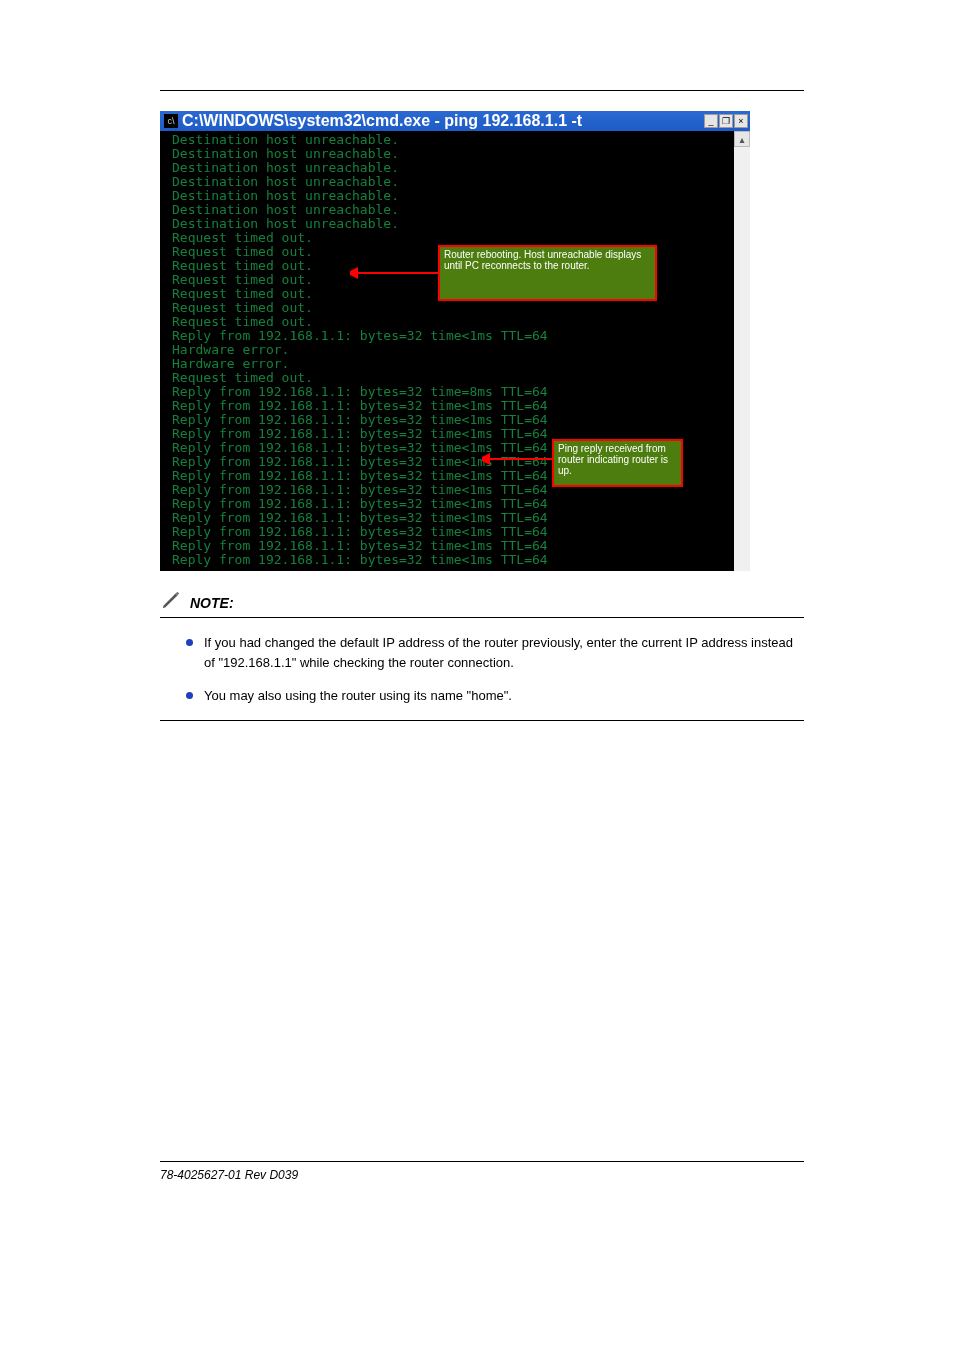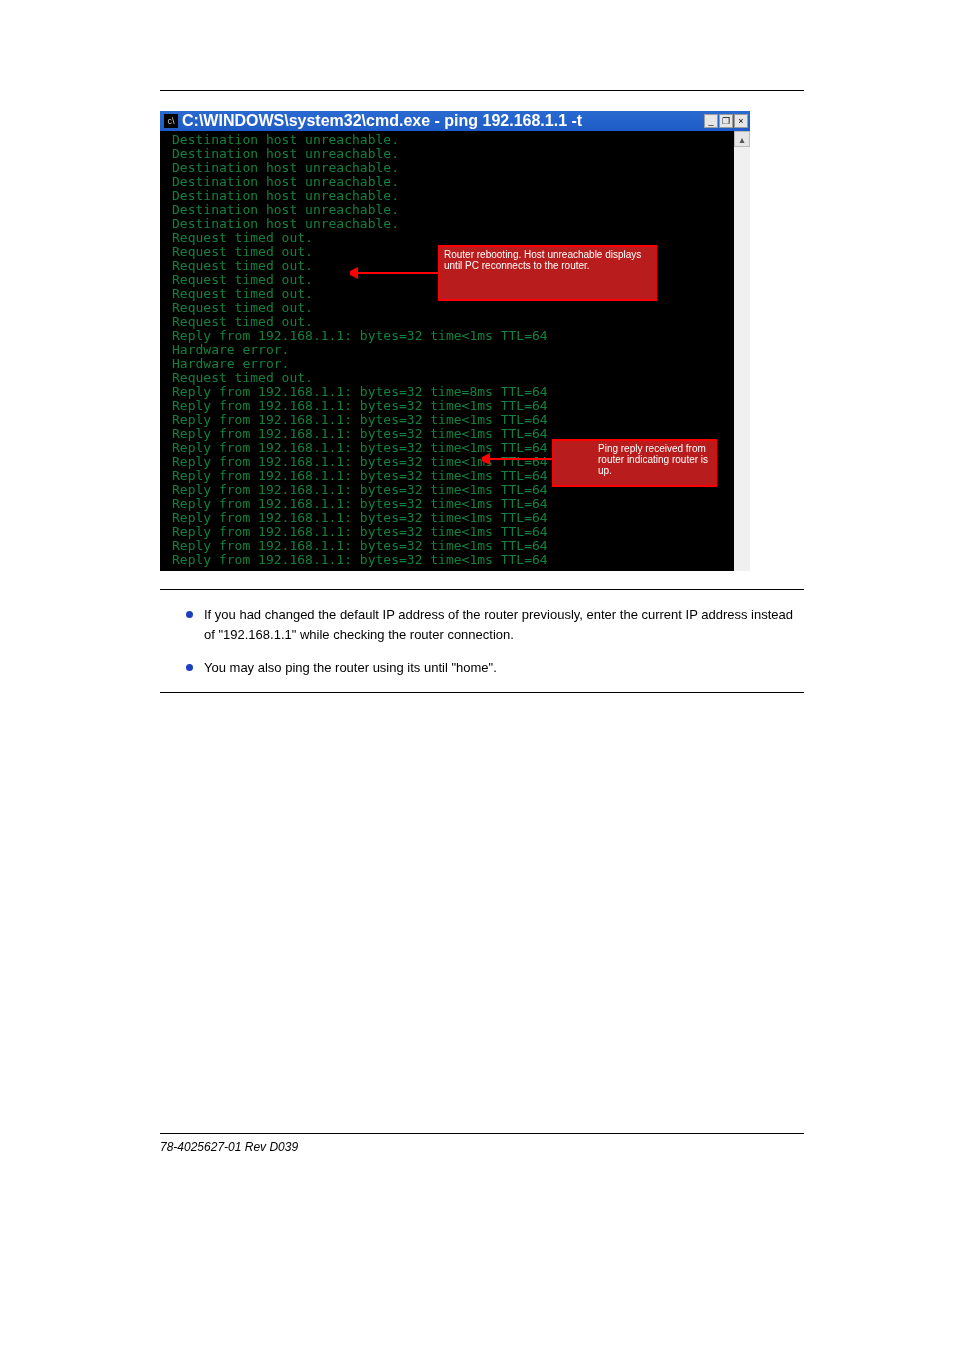--- a/index.html
+++ b/index.html
@@ -101,21 +101,21 @@
     box-sizing: border-box;
     display:flex;align-items:center;justify-content:center;
     font-size:10px;
     color:#555;
   }
   .sb-track { flex:1; background:#f0f0f0; }
   
   .callout-box {
     position: absolute;
     border: 2px solid #f00;
-    background: #b91c1c;
+    background: #4d7c0f;
     box-sizing: border-box;
   }
   .callout-text {
     color: #fff;
     font-size: 10px;
     padding: 2px 4px;
   }
   svg.arrow { position:absolute; pointer-events:none; }
 
   
@@ -195,39 +195,48 @@
       </div>
       <svg class="arrow" style="left:190px; top:114px; width:92px; height:40px;">
         <defs>
           <marker id="ah1" markerWidth="8" markerHeight="8" refX="2" refY="3" orient="auto">
             <path d="M0,0 L6,3 L0,6 Z" fill="#f00"></path>
           </marker>
         </defs>
         <line x1="88" y1="28" x2="4" y2="28" stroke="#f00" stroke-width="2" marker-end="url(#ah1)"></line>
       </svg>
 
-      <div class="callout-box" style="left:392px; top:308px; width:165px; height:48px;padding-left:40px;">
+      <div class="callout-box" style="left:392px; top:308px; width:131px; height:48px;">
         <div class="callout-text">Ping reply received from router indicating router is up.</div>
       </div>
       <svg class="arrow" style="left:322px; top:308px; width:80px; height:40px;">
         <defs>
           <marker id="ah2" markerWidth="8" markerHeight="8" refX="2" refY="3" orient="auto">
             <path d="M0,0 L6,3 L0,6 Z" fill="#f00"></path>
           </marker>
         </defs>
         <line x1="70" y1="20" x2="4" y2="20" stroke="#f00" stroke-width="2" marker-end="url(#ah2)"></line>
       </svg>
     </div>
   </div>
 
 
+  <div class="note-head">
+    <span class="note-icon">
+      <svg viewBox="0 0 24 24" width="22" height="22">
+        <path d="M3 21 L6 20 L19 7 L17 5 L4 18 Z" fill="#555"></path>
+        <path d="M17 5 L19 7 L21 5 L19 3 Z" fill="#777"></path>
+      </svg>
+    </span>
+    <span>NOTE:</span>
+  </div>
   <div class="note-sep"></div>
   <ul class="note-list">
     <li>If you had changed the default IP address of the router previously, enter the current IP address instead of "192.168.1.1" while checking the router connection.</li>
-    <li>You may also ping the router using its until "home".</li>
+    <li>You may also using the router using its name "home".</li>
   </ul>
   <div class="note-sep bot"></div>
 
   <div class="footer-rule"></div>
   <div class="footer">
     <span>78-4025627-01 Rev D0</span>
     <span>39</span>
   </div>
 </div>
 

